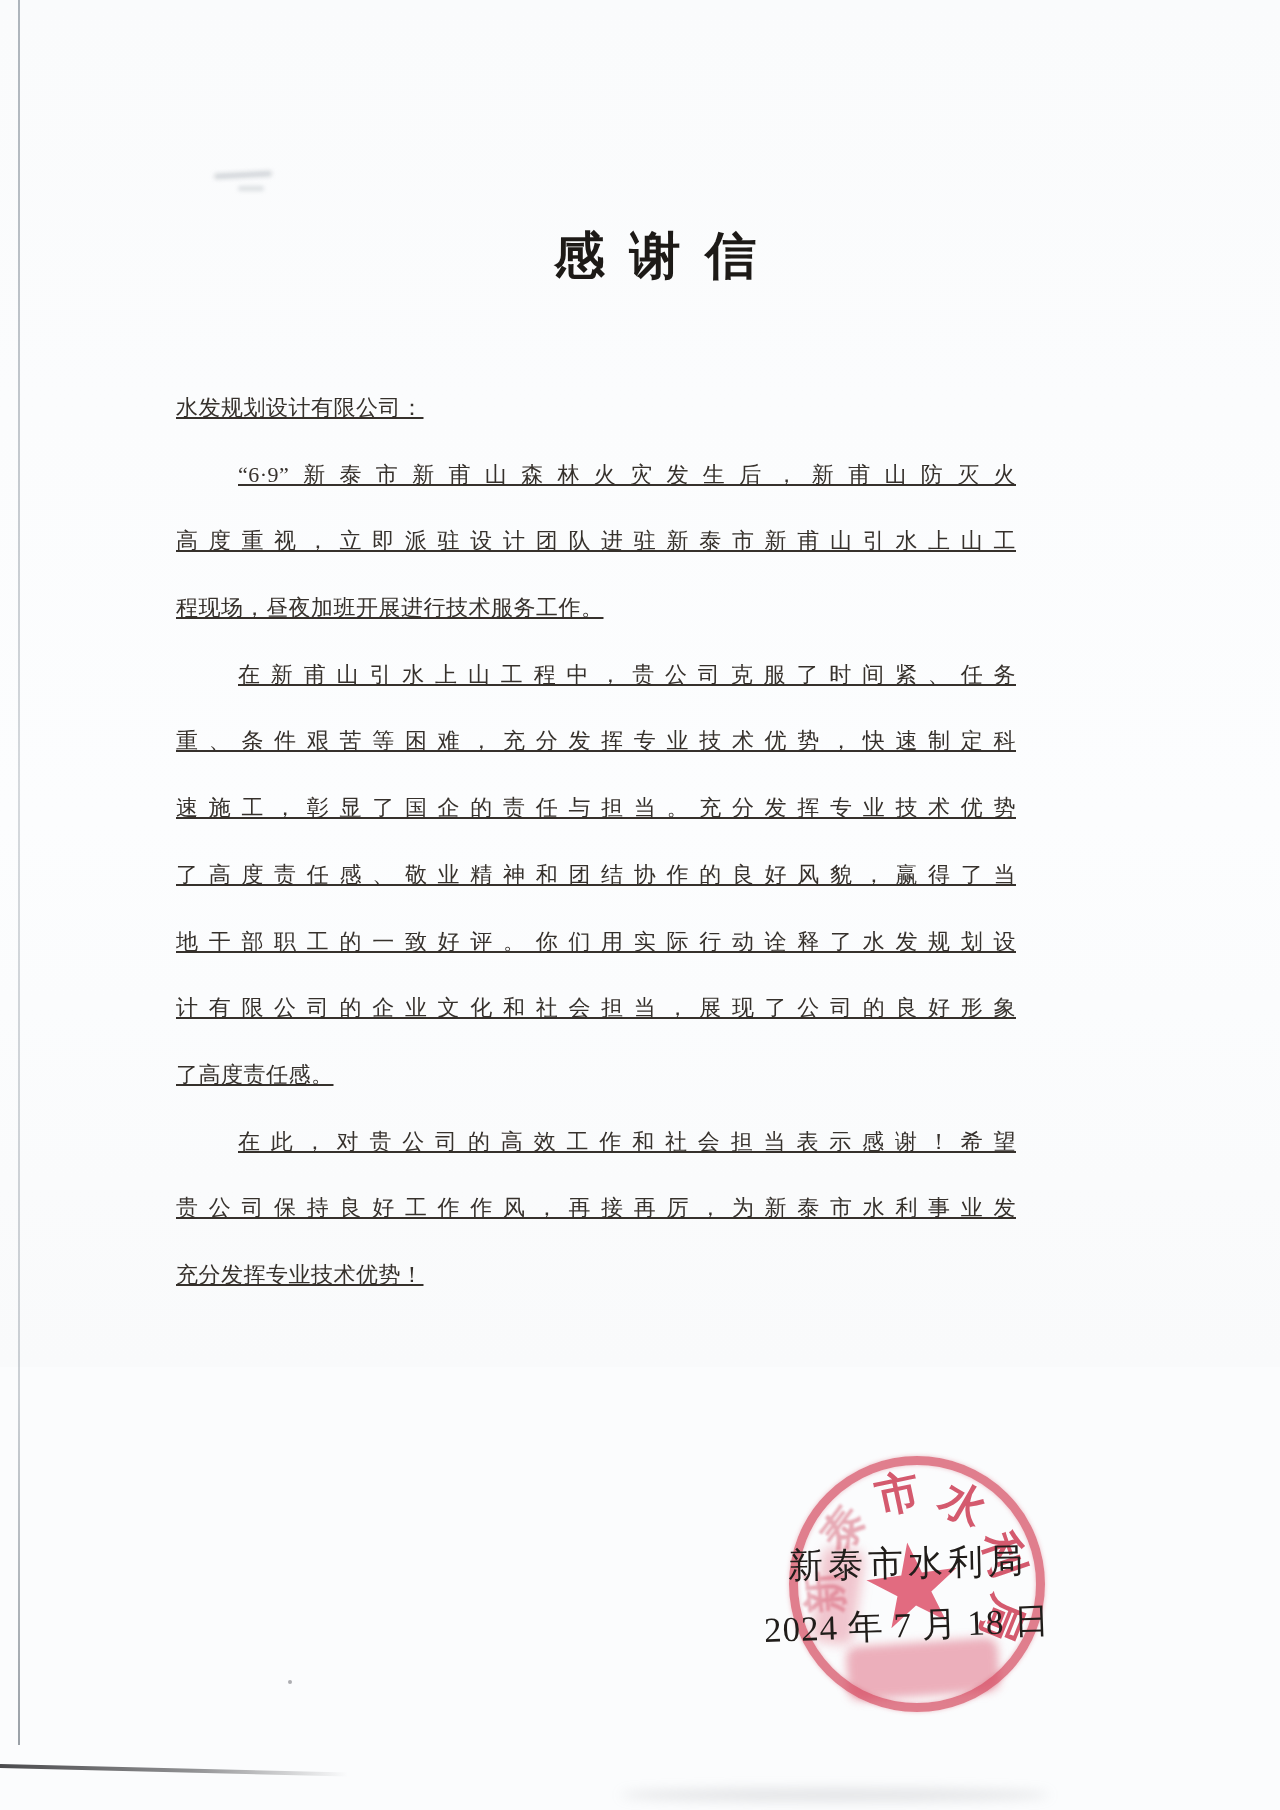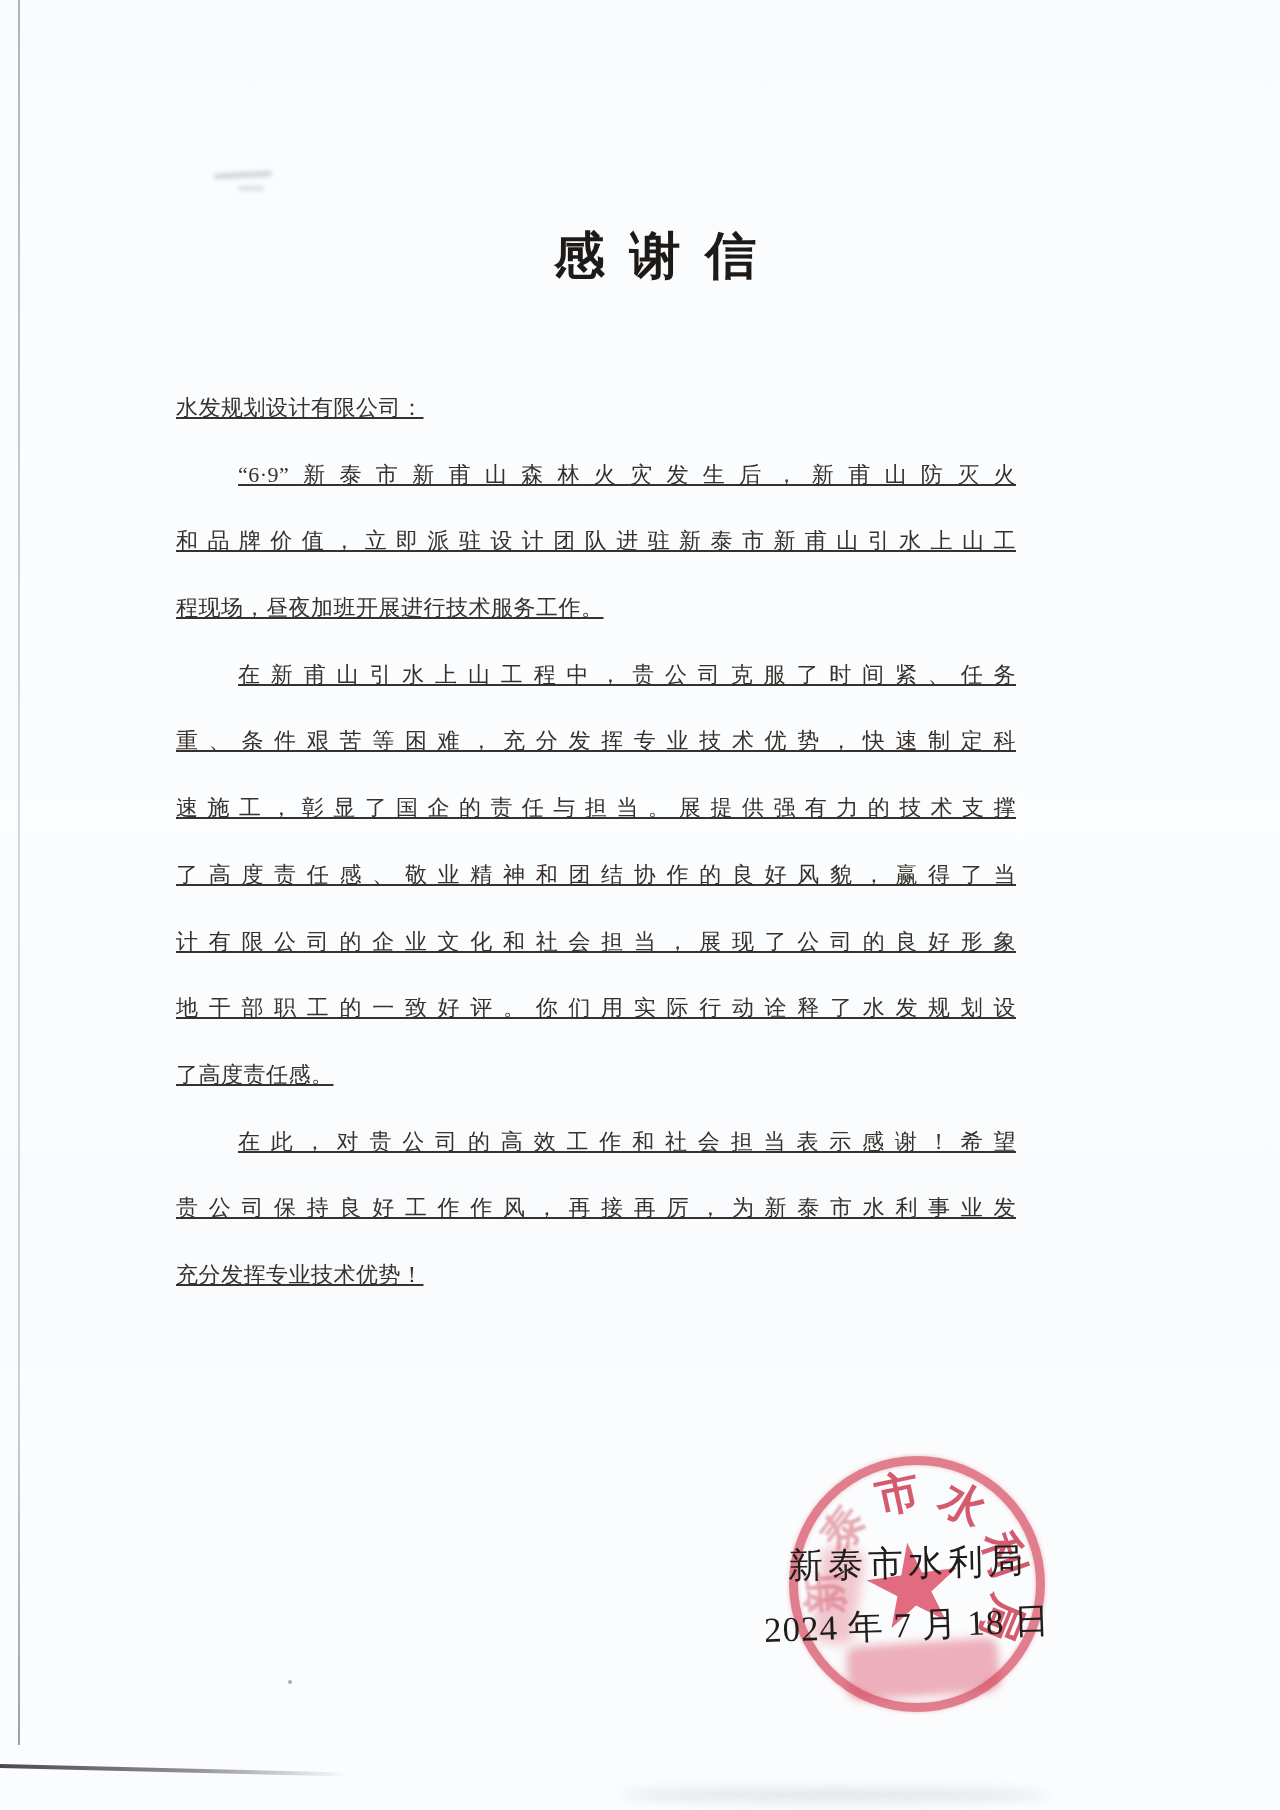--- a/index.html
+++ b/index.html
@@ -142,29 +142,29 @@
   <div class="top-streak-1"></div>
   <div class="top-streak-2"></div>
   <div class="speck"></div>
 
   <h1 class="letter-title">感 谢 信</h1>
 
   <div class="letter-body">
     <div class="line">水发规划设计有限公司：</div>
 
     <div class="line indent fill">“6·9”新泰市新甫山森林火灾发生后，新甫山防灭火</div>
-    <div class="line fill">和品牌价值，立即派驻设计团队进驻新泰市新甫山引水上山工</div>
+    <div class="line fill">高度重视，立即派驻设计团队进驻新泰市新甫山引水上山工</div>
     <div class="line">程现场，昼夜加班开展进行技术服务工作。</div>
 
     <div class="line indent fill">在新甫山引水上山工程中，贵公司克服了时间紧、任务</div>
     <div class="line fill">重、条件艰苦等困难，充分发挥专业技术优势，快速制定科</div>
-    <div class="line fill">速施工，彰显了国企的责任与担当。展提供强有力的技术支撑</div>
+    <div class="line fill">速施工，彰显了国企的责任与担当。充分发挥专业技术优势</div>
     <div class="line fill">了高度责任感、敬业精神和团结协作的良好风貌，赢得了当</div>
+    <div class="line fill">地干部职工的一致好评。你们用实际行动诠释了水发规划设</div>
     <div class="line fill">计有限公司的企业文化和社会担当，展现了公司的良好形象</div>
-    <div class="line fill">地干部职工的一致好评。你们用实际行动诠释了水发规划设</div>
     <div class="line">了高度责任感。</div>
 
     <div class="line indent fill">在此，对贵公司的高效工作和社会担当表示感谢！希望</div>
     <div class="line fill">贵公司保持良好工作作风，再接再厉，为新泰市水利事业发</div>
     <div class="line">充分发挥专业技术优势！</div>
   </div>
 
   <div class="stamp">
     <div class="stamp-ring"></div>
     <span class="stamp-char c0">新</span>

